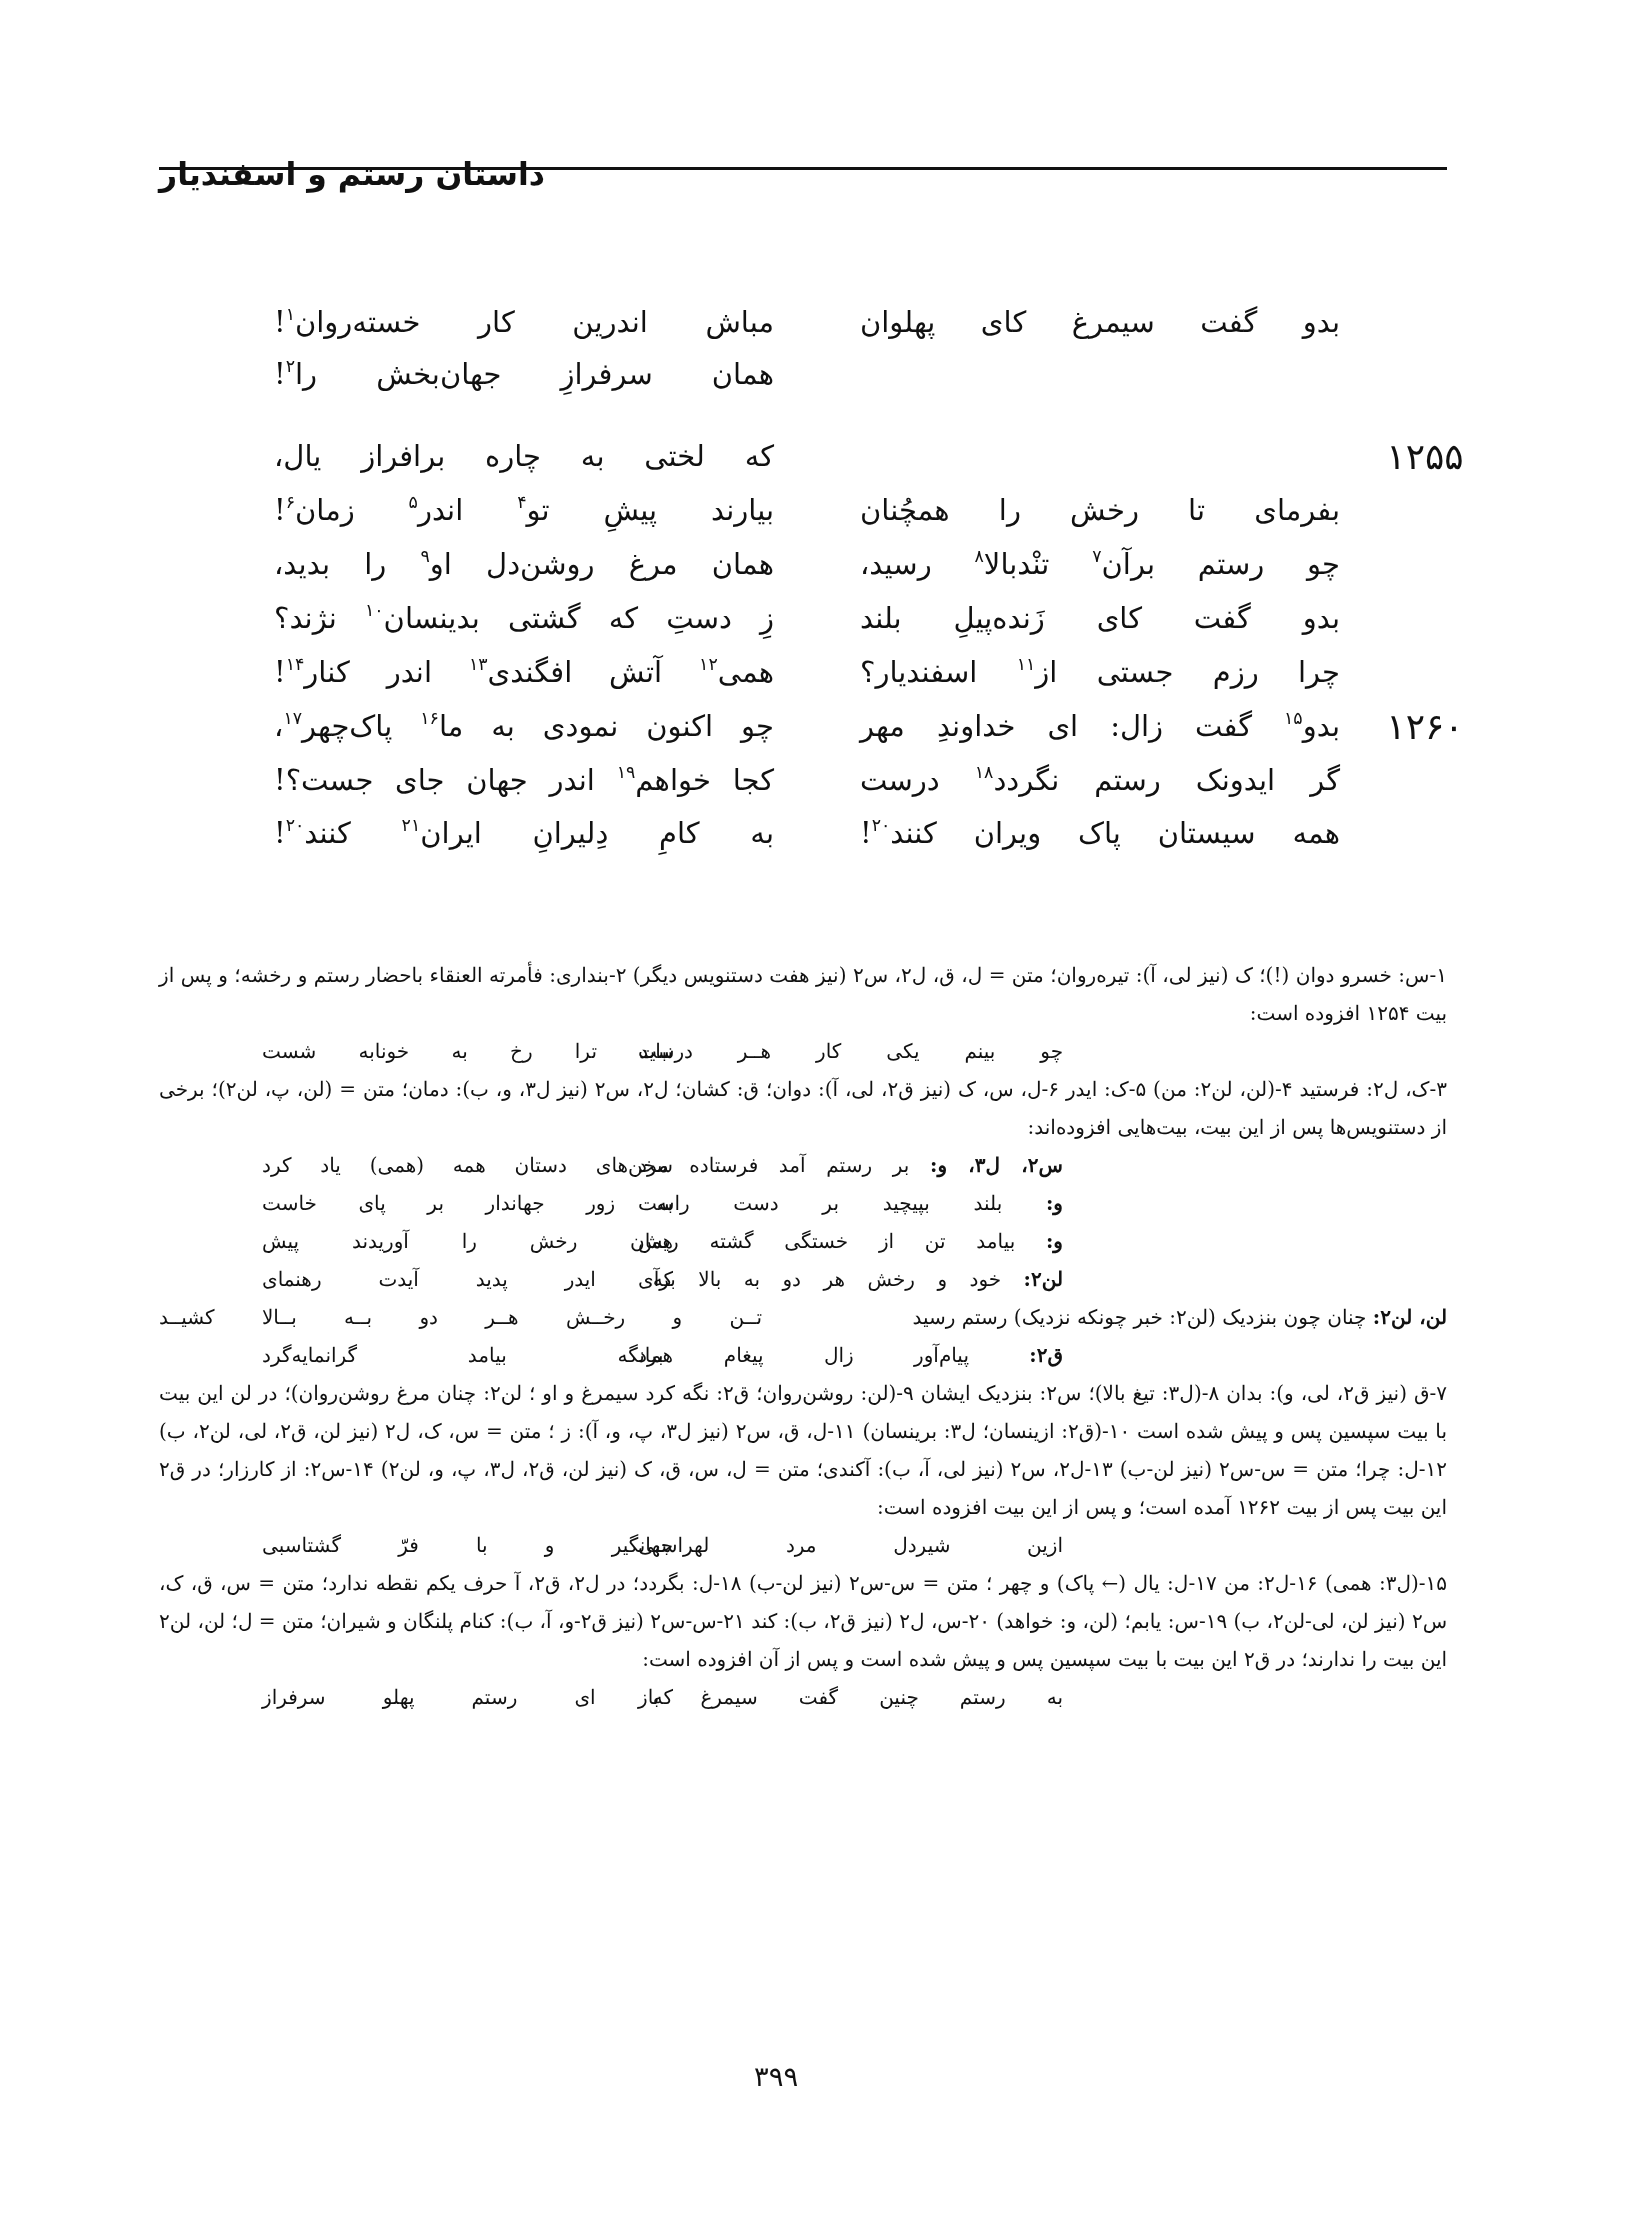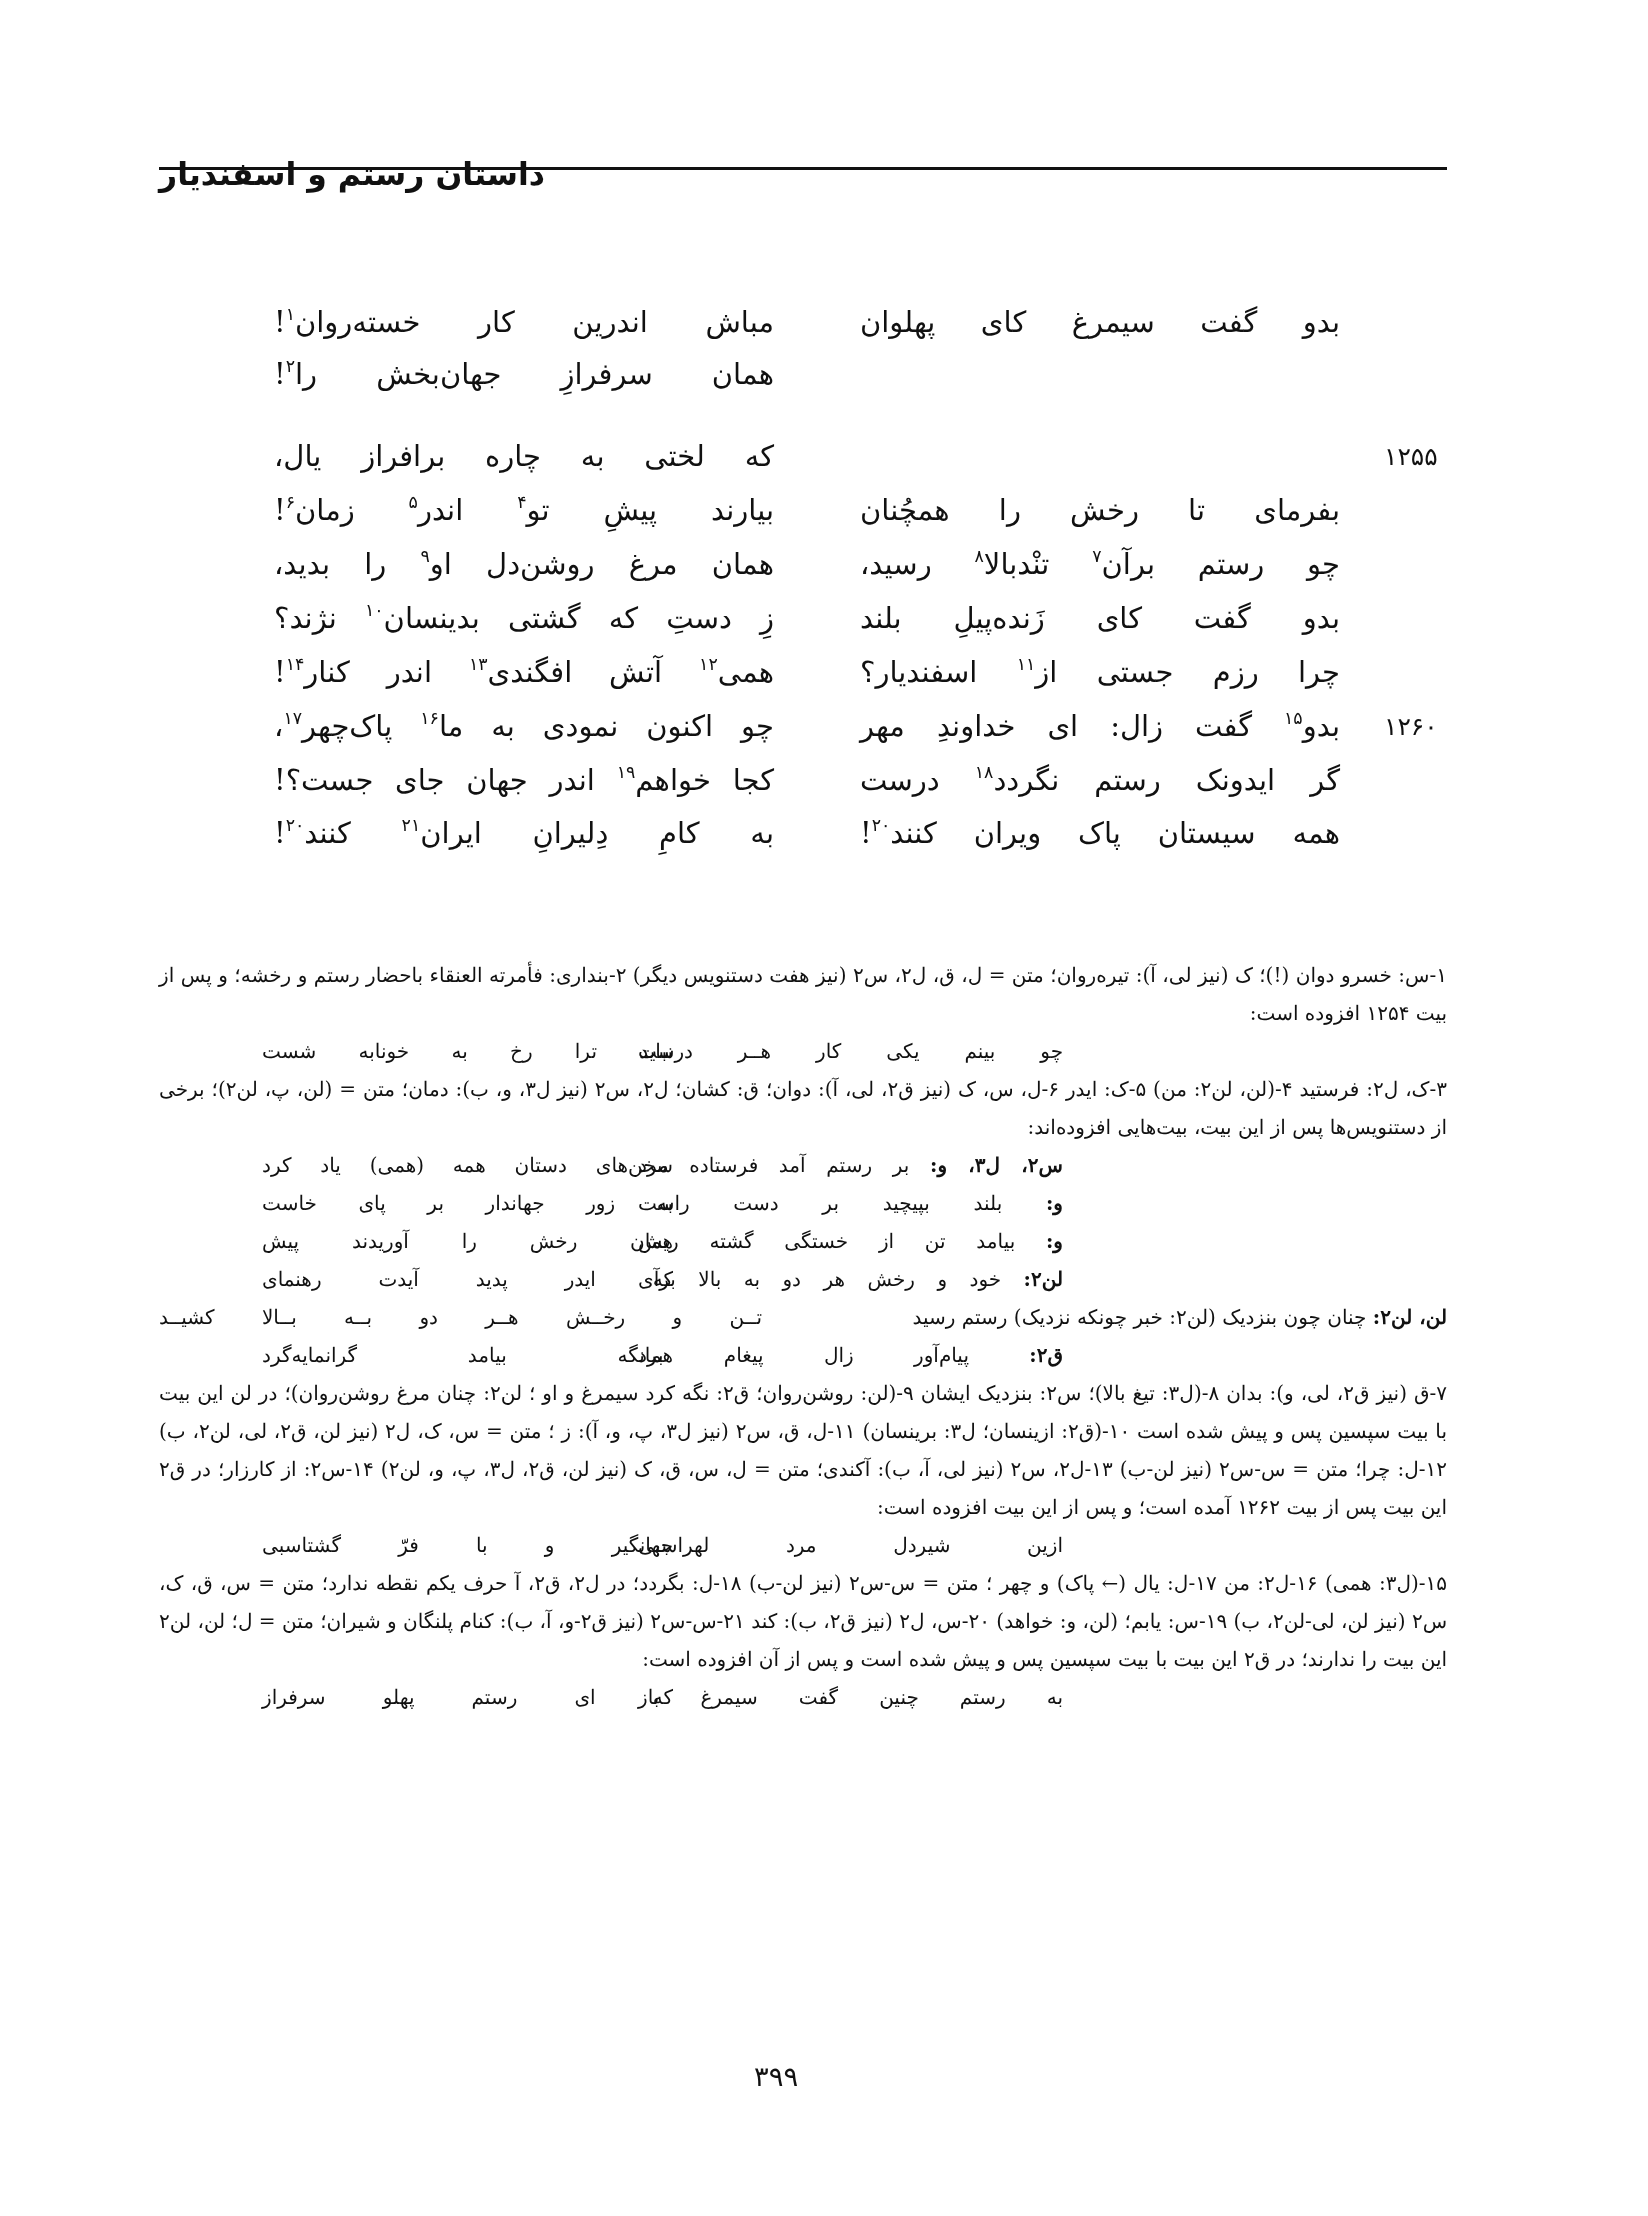--- a/index.html
+++ b/index.html
@@ -5,21 +5,21 @@
   html, body { margin:0; padding:0; background:#ffffff; }
   body { width:1649px; height:2216px; position:relative; overflow:hidden; color:#111;
          font-family:"DejaVu Serif", "Liberation Serif", serif; }
   .header-title { position:absolute; left:159px; top:122px; width:480px; text-align:left;
          direction:rtl; font-family:"DejaVu Sans", sans-serif; font-weight:bold; font-size:31.5px; line-height:48px; }
   .header-title span { display:inline-block; direction:rtl;margin-top:28px; }
   .header-rule { position:absolute; left:159px; top:167px; width:1288px; height:3.4px; background:#111; }
 
   .poem { position:absolute; left:260px; top:0; width:1206px; }
   .bayt { position:absolute; height:53px; width:1206px; font-size:29px; line-height:53px; }
-  .bayt .num { position:absolute; right:0; width:82px; text-align:left; font-size:25px; }
+  .bayt .num { position:absolute; right:0; width:82px; text-align:center; font-size:36px; }
   .bayt .h1 { position:absolute; right:126px; width:480px; text-align:justify; text-align-last:justify; }
   .bayt .h2 { position:absolute; right:692px; width:500px; text-align:justify; text-align-last:justify; }
   sup { font-size:0.6em; line-height:0; vertical-align:0.7em; }
 
   .footnotes { position:absolute; left:159px; width:1288px; top:956px; font-size:20px; line-height:38px; }
   .fn-p { text-align:justify; margin:0; }
   .fn-verse { position:relative; height:38px; }
   .fn-verse .a { position:absolute; right:384px; width:425px; text-align:justify; text-align-last:justify; }
   .fn-verse .b { position:absolute; right:774px; width:411px; text-align:justify; text-align-last:justify; }
   .fn-verse.wide .a { right:0; width:617px; text-align:right; text-align-last:right; }

